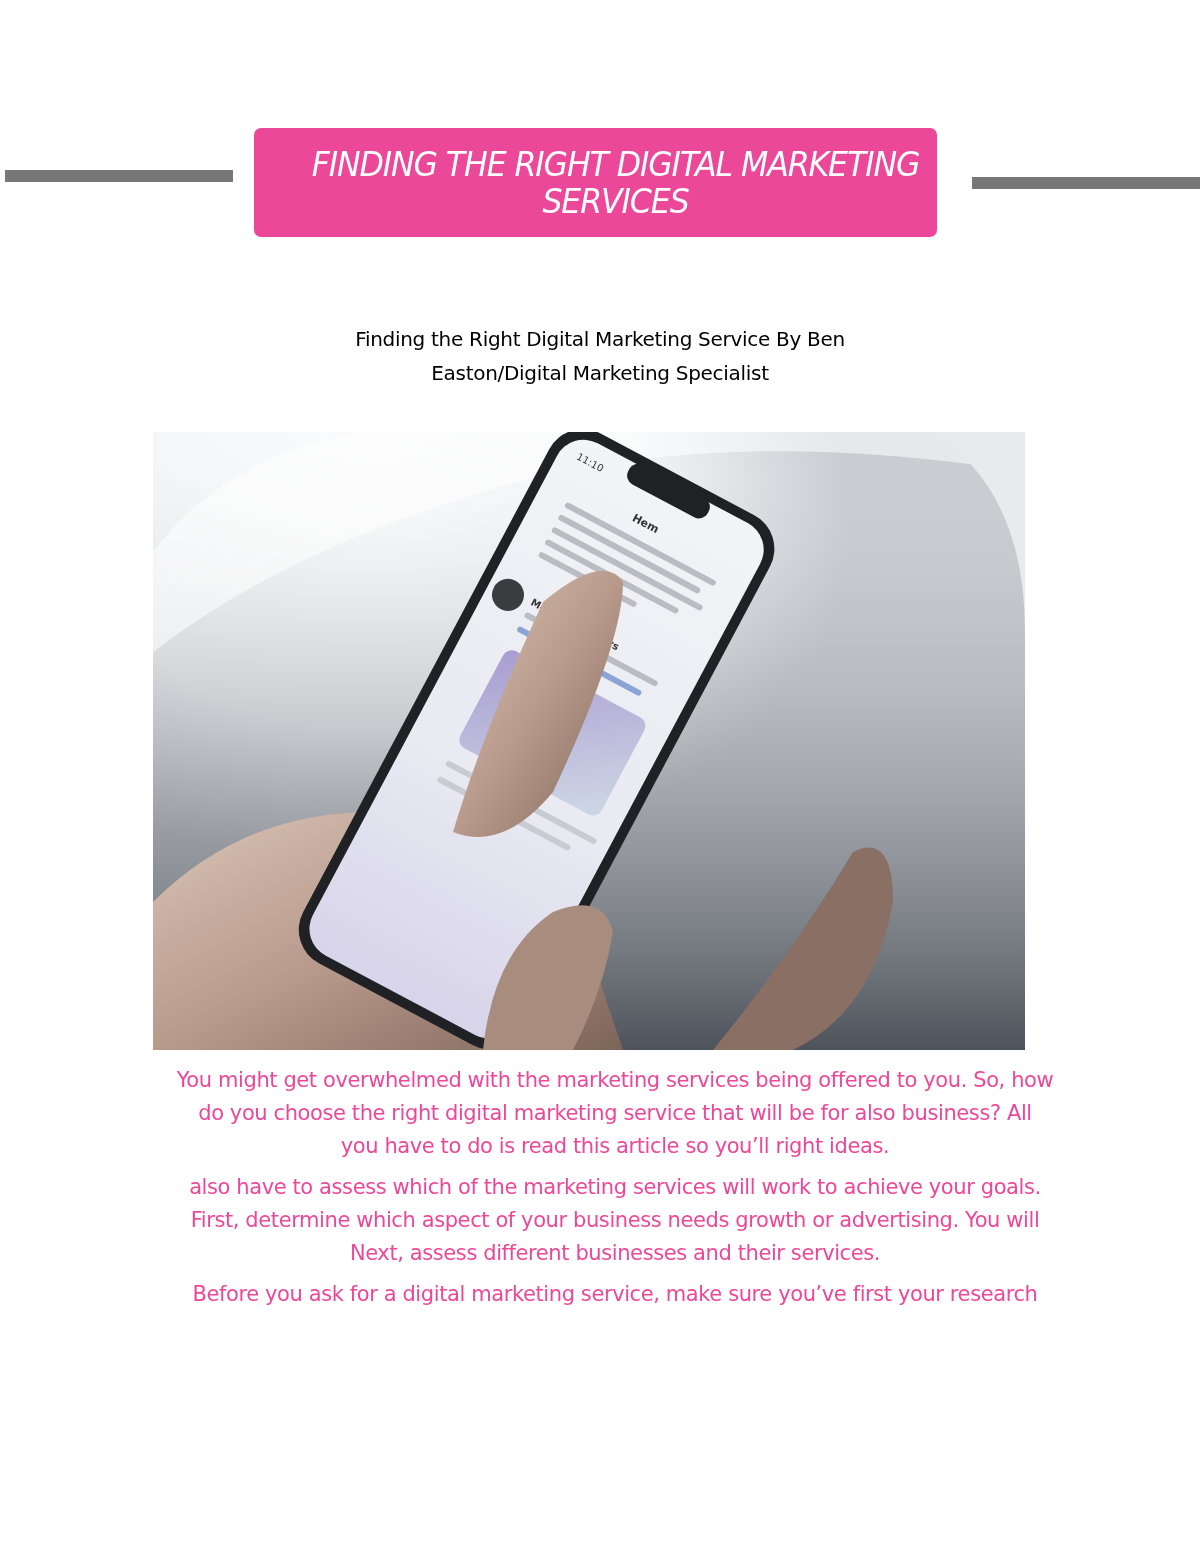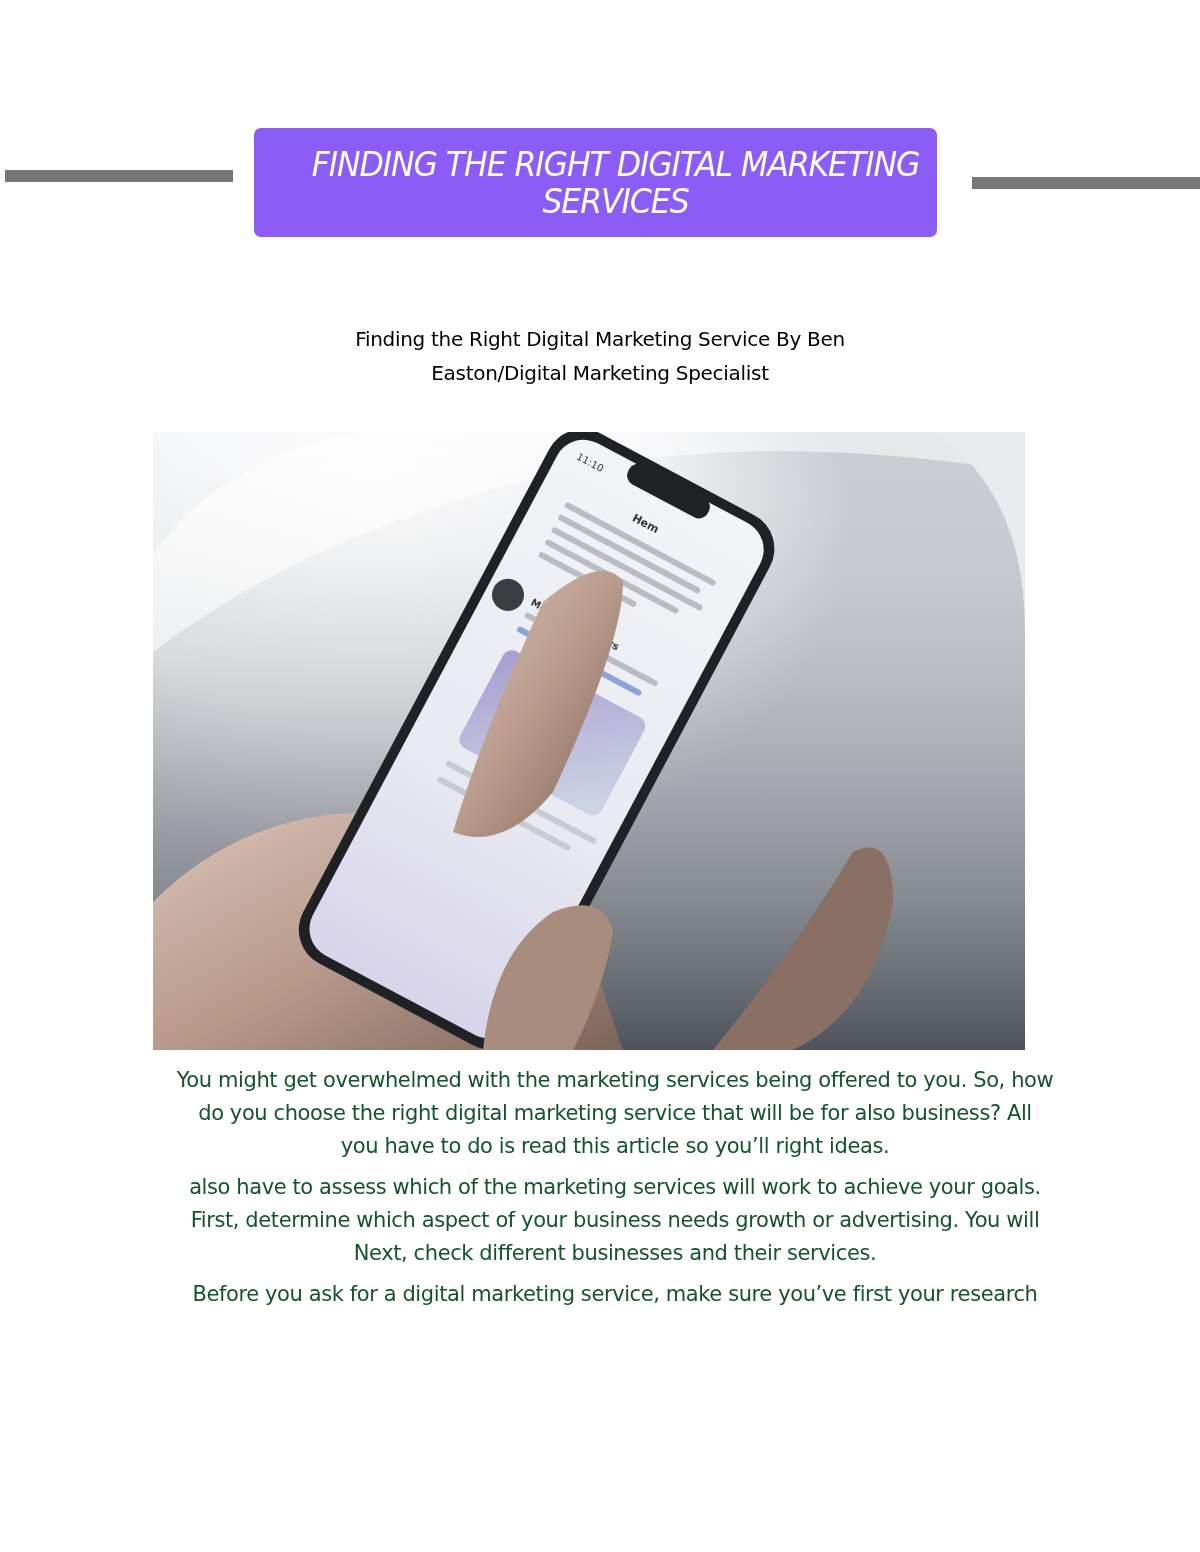--- a/index.html
+++ b/index.html
@@ -22,21 +22,21 @@
     }
     .bar.left { left: 5px; top: 170px; width: 228px; }
     .bar.right { left: 972px; top: 177px; width: 228px; }
 
     .title-box {
       position: absolute;
       left: 254px;
       top: 128px;
       width: 683px;
       height: 109px;
-      background: #8b5cf6;
+      background: #ec4899;
       border-radius: 7px;
       box-sizing: border-box;
       overflow: hidden;
     }
     .title-text {
       position: absolute;
       left: 0;
       right: -40px;
       top: 18px;
       text-align: center;
@@ -79,21 +79,21 @@
 
     .article {
       position: absolute;
       left: 150px;
       width: 930px;
       top: 1064px;
       text-align: center;
       font-size: 21px;
       line-height: 33px;
       letter-spacing: -0.4px;
-      color: #14532d;
+      color: #ec4899;
     }
     .article p {
       margin: 0 0 8px 0;
     }
     .article p span { display: block; }
   </style>
 </head>
 <body>
 
 <div class="bar left"></div>
@@ -178,18 +178,18 @@
 
 <div class="article">
   <p>
     <span>You might get overwhelmed with the marketing services being offered to you. So, how</span>
     <span>do you choose the right digital marketing service that will be for also business? All</span>
     <span>you have to do is read this article so you’ll right ideas.</span>
   </p>
   <p>
     <span>also have to assess which of the marketing services will work to achieve your goals.</span>
     <span>First, determine which aspect of your business needs growth or advertising. You will</span>
-    <span>Next, check different businesses and their services.</span>
+    <span>Next, assess different businesses and their services.</span>
   </p>
   <p>
     <span>Before you ask for a digital marketing service, make sure you’ve first your research</span>
   </p>
 </div>
 
 </body></html>

